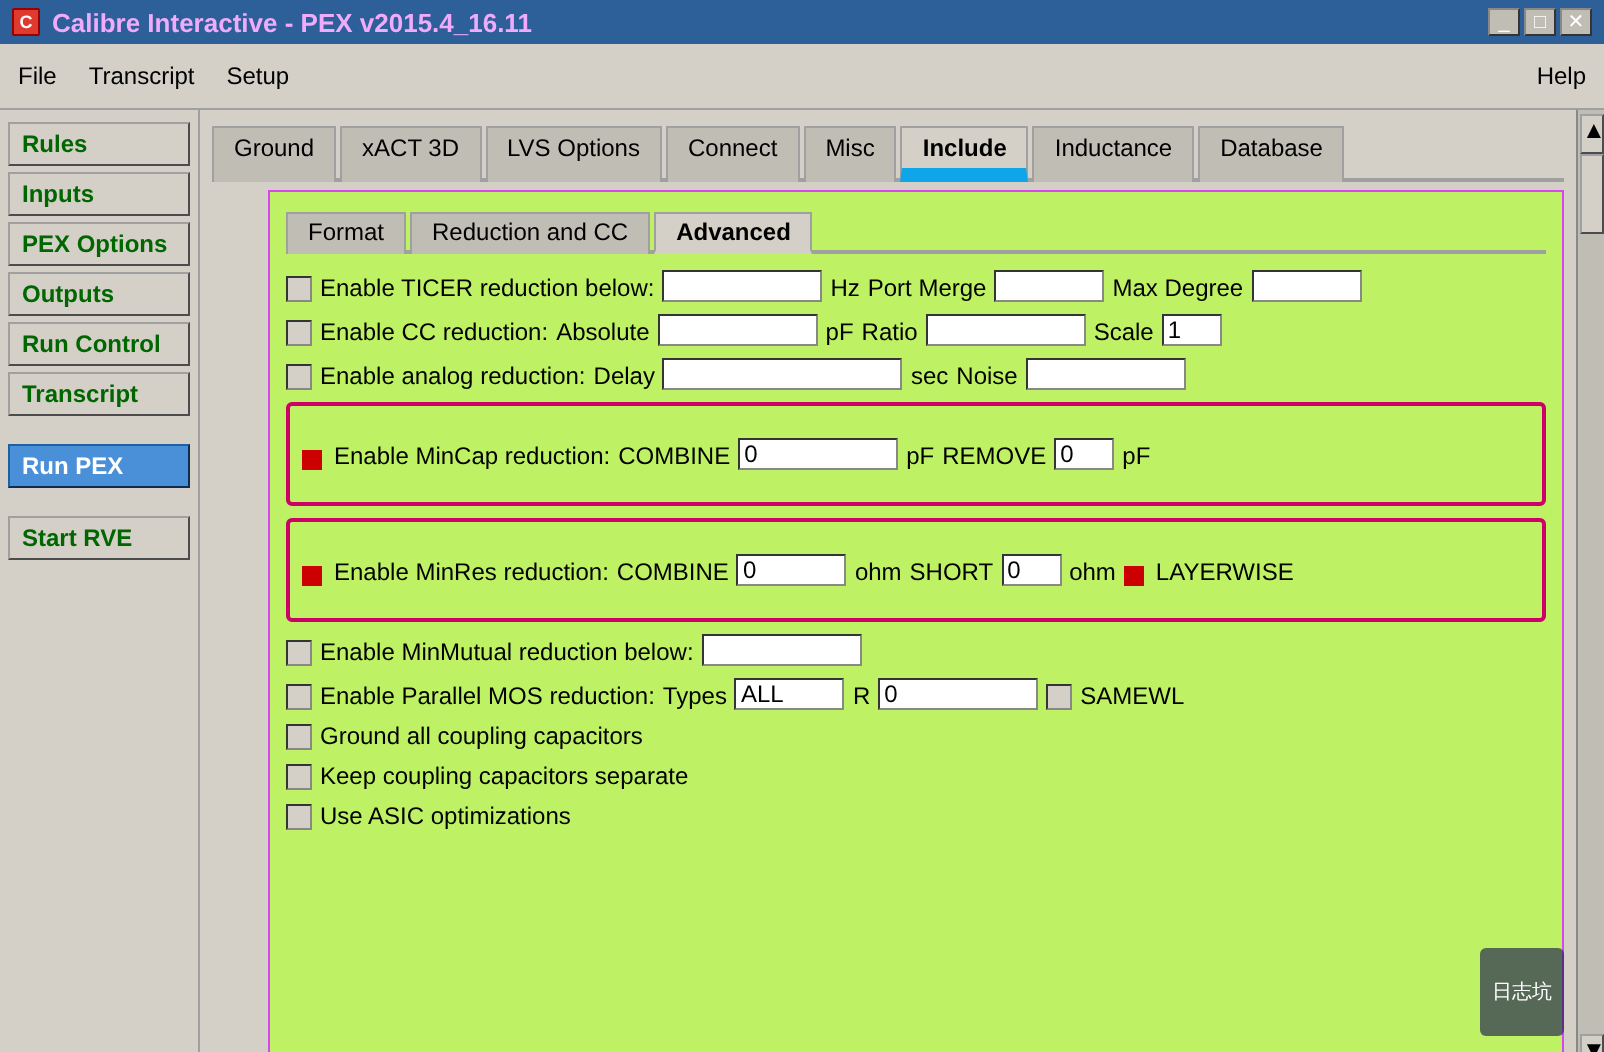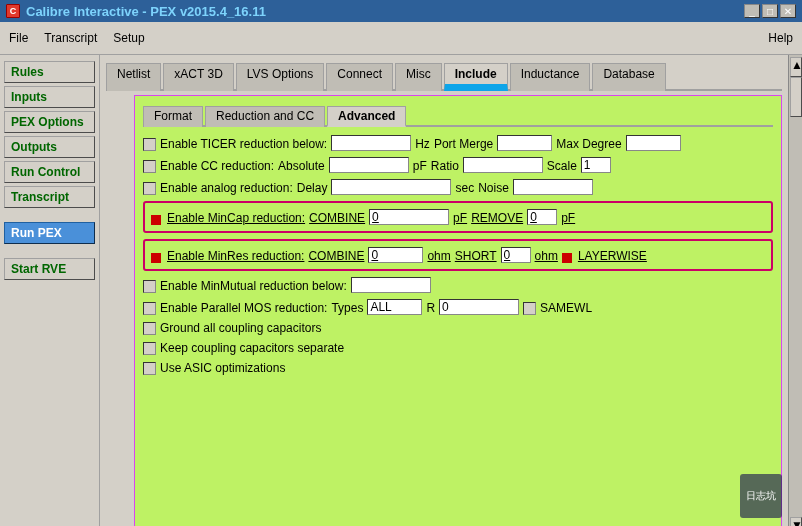--- a/index.html
+++ b/index.html
@@ -17,21 +17,21 @@
       background: #2d6099;
       color: white;
       display: flex;
       align-items: center;
       justify-content: space-between;
       padding: 3px 6px;
       height: 22px;
     }
     .title-bar-left { display: flex; align-items: center; gap: 6px; }
     .title-bar-icon { width: 14px; height: 14px; background: #e0392d; border: 1px solid #900; border-radius: 1px; display: flex; align-items: center; justify-content: center; font-size: 9px; color: white; font-weight: bold; }
-    .title-bar-title { font-size: 13px; font-weight: bold; color: #7dd3fc; }
+    .title-bar-title { font-size: 13px; font-weight: bold; color: #f0abfc; }
     .title-bar-controls { display: flex; gap: 2px; }
     .tb-btn {
       width: 16px; height: 14px; background: #c0bdb5; border: 1px outset #888;
       font-size: 10px; display: flex; align-items: center; justify-content: center; cursor: pointer;
     }
 
     
     .menu-bar {
       background: #d4d0c8;
       display: flex;
@@ -169,23 +169,22 @@
     }
     .inp-sm { width: 55px; }
     .inp-md { width: 80px; }
     .inp-lg { width: 120px; }
     .inp-xs { width: 30px; }
 
     
     .highlight-box {
       border: 2px solid #cc0066;
       border-radius: 3px;
-      padding: 6px 6px;
+      padding: 16px 6px;
       margin-bottom: 6px;
-      text-decoration: underline;
     }
 
     
     .red-sq {
       width: 10px;
       height: 10px;
       background: #cc0000;
       flex-shrink: 0;
       margin-right: 2px;
     }
@@ -239,21 +238,21 @@
     <div class="sidebar-btn">Transcript</div>
     <div class="sidebar-sep"></div>
     <div class="sidebar-btn sidebar-btn-blue">Run PEX</div>
     <div class="sidebar-sep"></div>
     <div class="sidebar-btn">Start RVE</div>
   </div>
 
   <div class="content">
 
     <div class="tab-bar">
-      <div class="tab">Netlist</div>
+      <div class="tab">Ground</div>
       <div class="tab">xACT 3D</div>
       <div class="tab">LVS Options</div>
       <div class="tab">Connect</div>
       <div class="tab">Misc</div>
       <div class="tab active">Include</div>
       <div class="tab">Inductance</div>
       <div class="tab">Database</div>
     </div>
 
     <div class="panel">

